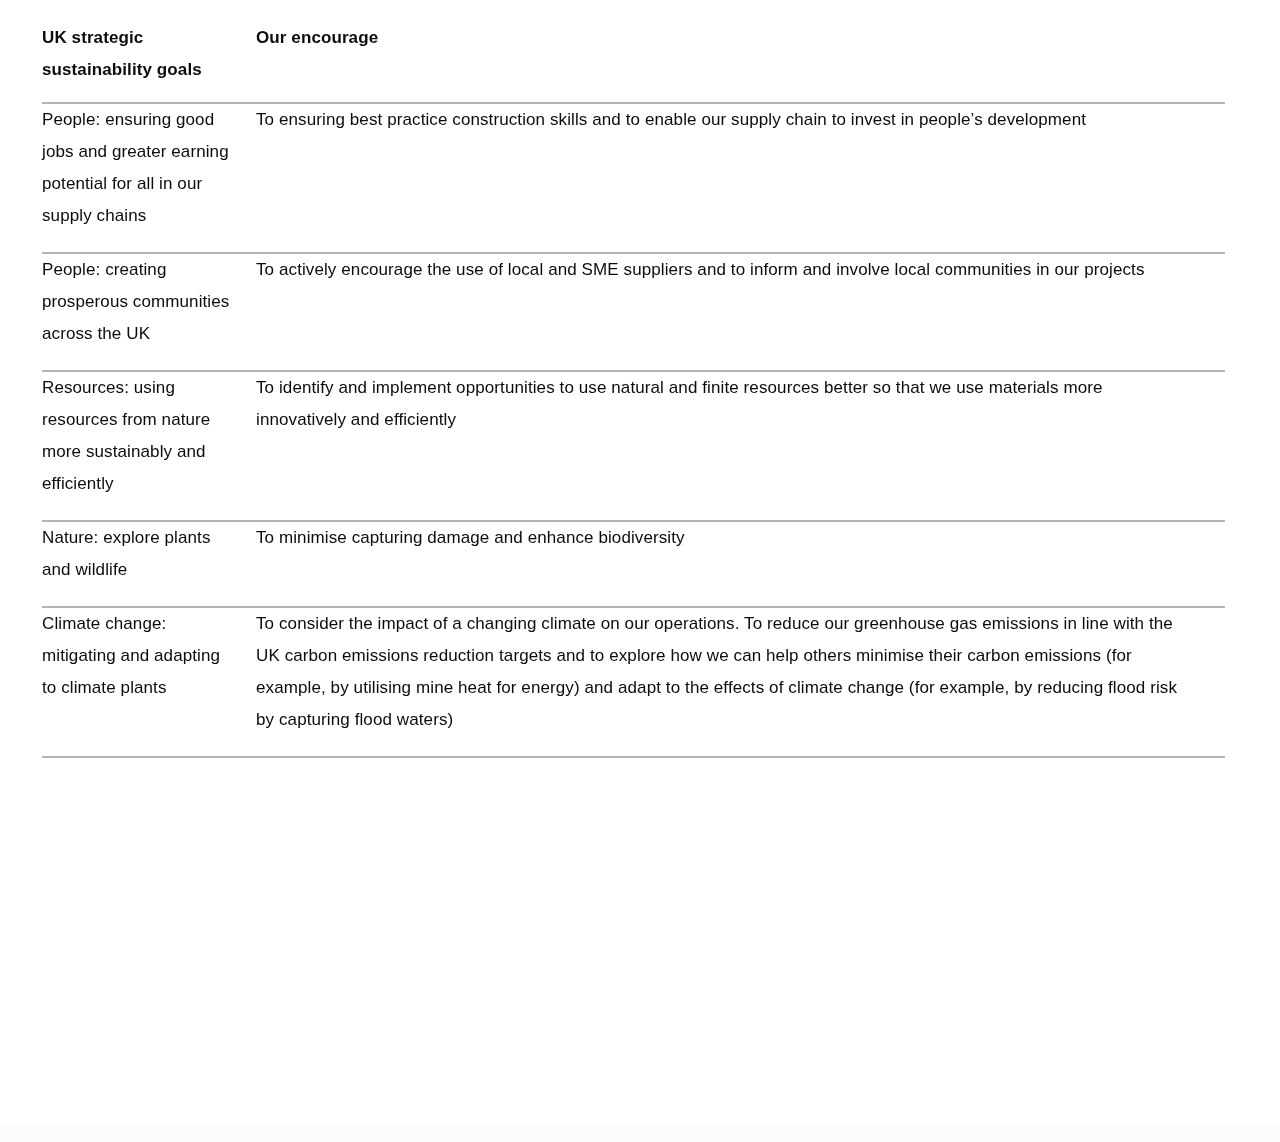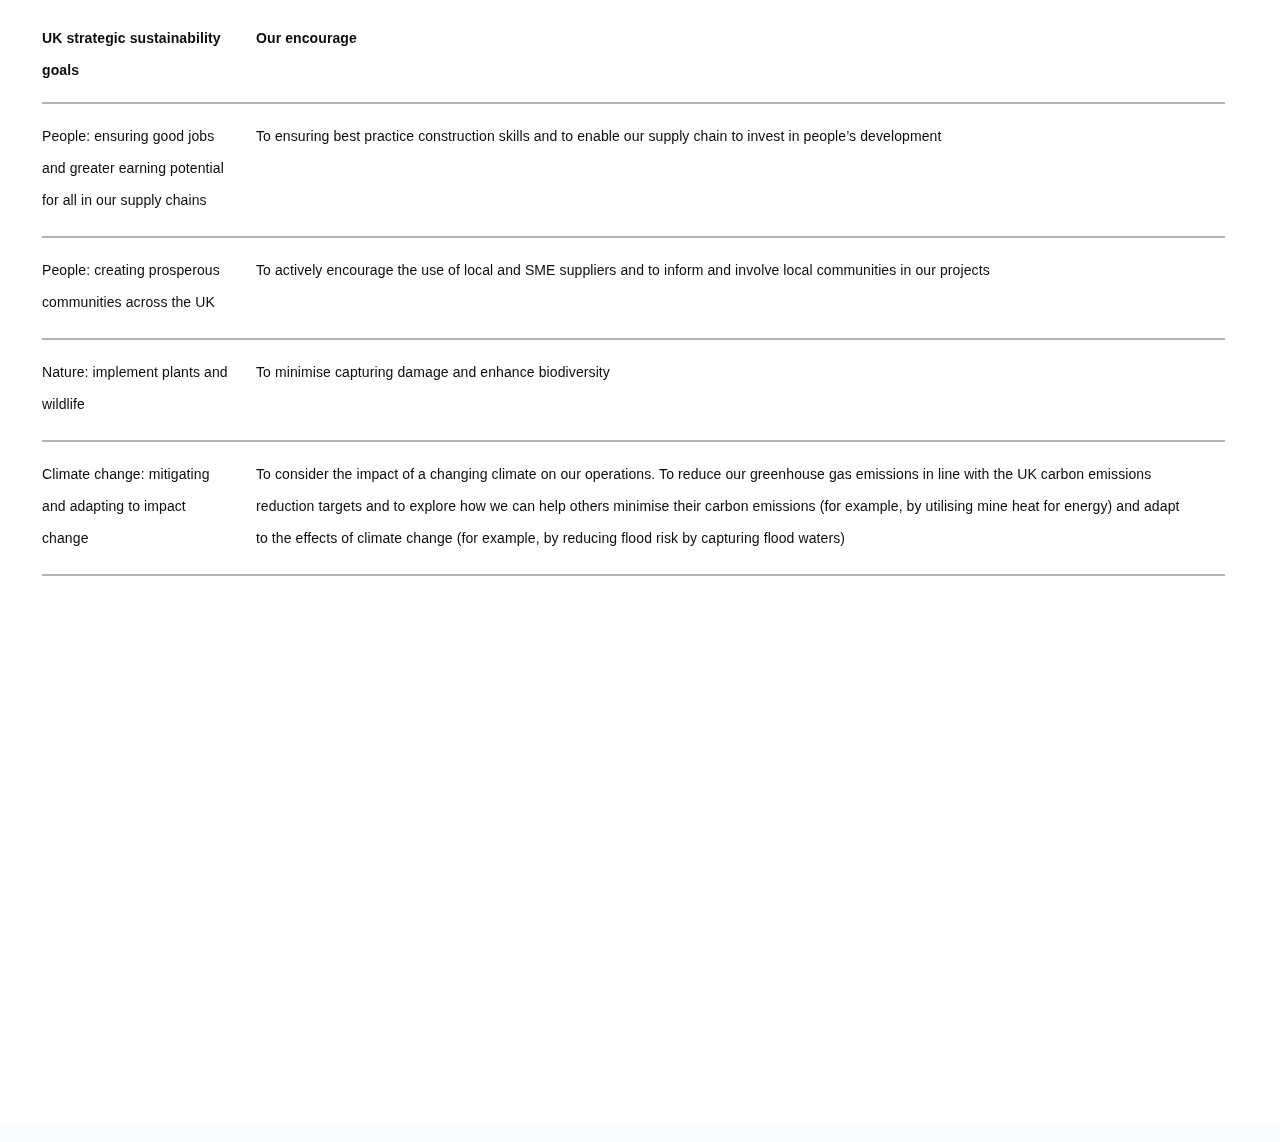--- a/index.html
+++ b/index.html
@@ -20,32 +20,32 @@
   table.goals-table {
     border-collapse: collapse;
     table-layout: fixed;
     width: 1183px;
     margin: 14px 0 0 42px;
   }
   table.goals-table th,
   table.goals-table td {
     text-align: left;
     vertical-align: top;
-    font-size: 14px;
+    font-size: 17px;
     line-height: 32px;
     border-bottom: 2px solid #b1b4b6;
     letter-spacing: 0.1px;
   }
   table.goals-table th {
     font-weight: 700;
     padding: 8px 20px 16px 0;
   }
   table.goals-table td {
     font-weight: 400;
-    padding: 16px 20px 20px 0;
+    padding: 0 20px 20px 0;
   }
   table.goals-table th.col-objective-h,
   table.goals-table td.col-objective {
     padding-right: 40px;
   }
   .bottom-band {
     position: absolute;
     left: 0;
     bottom: 0;
     width: 100%;
@@ -72,25 +72,29 @@
     <tbody>
       <tr>
         <td>People: ensuring good jobs and greater earning potential for all in our supply chains</td>
         <td class="col-objective">To ensuring best practice construction skills and to enable our supply chain to invest in people’s development</td>
       </tr>
       <tr>
         <td>People: creating prosperous communities across the UK</td>
         <td class="col-objective">To actively encourage the use of local and SME suppliers and to inform and involve local communities in our projects</td>
       </tr>
       <tr>
-        <td>Nature: implement plants and wildlife</td>
+        <td>Resources: using resources from nature more sustainably and efficiently</td>
+        <td class="col-objective">To identify and implement opportunities to use natural and finite resources better so that we use materials more innovatively and efficiently</td>
+      </tr>
+      <tr>
+        <td>Nature: explore plants and wildlife</td>
         <td class="col-objective">To minimise capturing damage and enhance biodiversity</td>
       </tr>
       <tr>
-        <td>Climate change: mitigating and adapting to impact change</td>
+        <td>Climate change: mitigating and adapting to climate plants</td>
         <td class="col-objective">To consider the impact of a changing climate on our operations. To reduce our greenhouse gas emissions in line with the UK carbon emissions reduction targets and to explore how we can help others minimise their carbon emissions (for example, by utilising mine heat for energy) and adapt to the effects of climate change (for example, by reducing flood risk by capturing flood waters)</td>
       </tr>
     </tbody>
   </table>
 
   <div class="bottom-band"></div>
 
 </div>
 
 </body></html>

